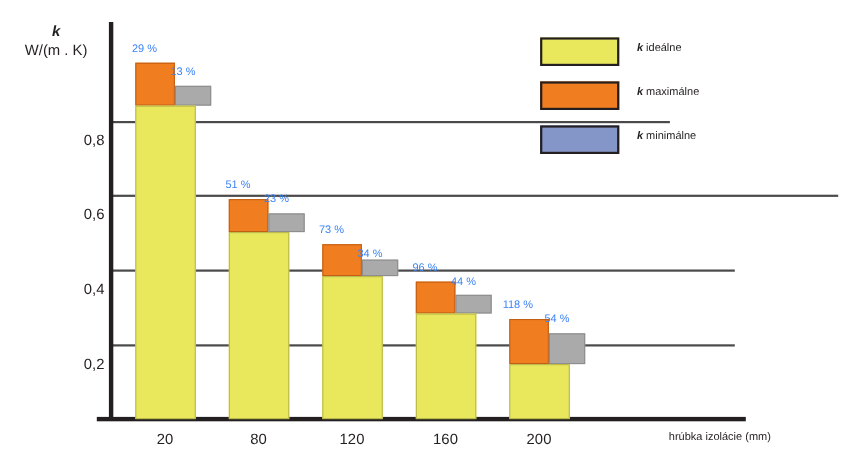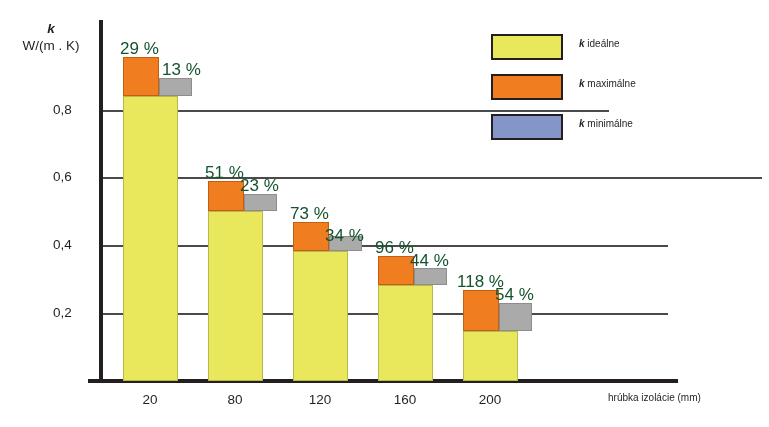--- a/index.html
+++ b/index.html
@@ -15,22 +15,22 @@
 
   
   .axis-y{position:absolute;left:99px;top:20px;width:4px;height:362px;background:#231f20;}
   .axis-x{position:absolute;left:88px;top:379px;height:4px;width:590px;background:#231f20;}
 
   
   .gridline{position:absolute;left:101px;height:2px;background:#4a4a4a;}
 
   
   .ytick{
-    position:absolute;right:0;width:42px;
-    font-size:13.5px;line-height:1;color:#231f20;
+    position:absolute;right:0;width:42px;text-align:right;
+    font-size:13.5px;line-height:1;color:#231f20;margin-top:18px;
   }
   .ytick-wrap{position:absolute;left:47px;width:48px;}
 
   
   .ytitle{
     position:absolute;left:8px;top:20px;width:86px;text-align:center;
     font-size:13.5px;line-height:17px;color:#231f20;
   }
   .ytitle .k{font-style:italic;font-weight:600;display:block;}
   .ytitle .unit{display:block;}
@@ -42,21 +42,21 @@
   }
   .xtitle{position:absolute;left:608px;top:392px;font-size:10px;color:#231f20;white-space:nowrap;}
 
   
   .bar{position:absolute;box-sizing:border-box;}
   .bar-ideal{background:#e9e85c;border:1px solid #b9b84a;}
   .bar-max{background:#f07d20;border:1px solid #c25f13;}
   .bar-min{background:#aaaaaa;border:1px solid #8d8d8d;}
 
   .lbl{
-    position:absolute;font-size:17px;color:#14532d;white-space:nowrap;
+    position:absolute;font-size:10px;color:#3b82f6;white-space:nowrap;
     letter-spacing:0px;
   }
 
   
   .legend{position:absolute;left:491px;top:34px;}
   .legend-row{position:relative;height:30px;margin-bottom:10px;}
   .legend-sw{
     position:absolute;left:0;top:0;width:72px;height:26px;
     box-sizing:border-box;border:2px solid #231f20;
   }
@@ -93,21 +93,21 @@
     <div class="ytick">0,2</div>
   </div>
 
   <div class="axis-y"></div>
   <div class="axis-x"></div>
 
   <div class="bar bar-max" style="left:123px;top:57px;width:36px;height:39px;"></div>
   <div class="bar bar-min" style="left:159px;top:78px;width:33px;height:18px;"></div>
   <div class="bar bar-ideal" style="left:123px;top:96px;width:55px;height:285px;"></div>
   <div class="lbl" style="left:120px;top:39px;">29 %</div>
-  <div class="lbl" style="left:155px;top:60px;margin-left:7px;">13 %</div>
+  <div class="lbl" style="left:155px;top:60px;">13 %</div>
 
   <div class="bar bar-max" style="left:208px;top:181px;width:36px;height:30px;"></div>
   <div class="bar bar-min" style="left:244px;top:194px;width:33px;height:17px;"></div>
   <div class="bar bar-ideal" style="left:208px;top:211px;width:55px;height:170px;"></div>
   <div class="lbl" style="left:205px;top:163px;">51 %</div>
   <div class="lbl" style="left:240px;top:176px;">23 %</div>
 
   <div class="bar bar-max" style="left:293px;top:222px;width:36px;height:29px;"></div>
   <div class="bar bar-min" style="left:329px;top:236px;width:33px;height:15px;"></div>
   <div class="bar bar-ideal" style="left:293px;top:251px;width:55px;height:130px;"></div>

